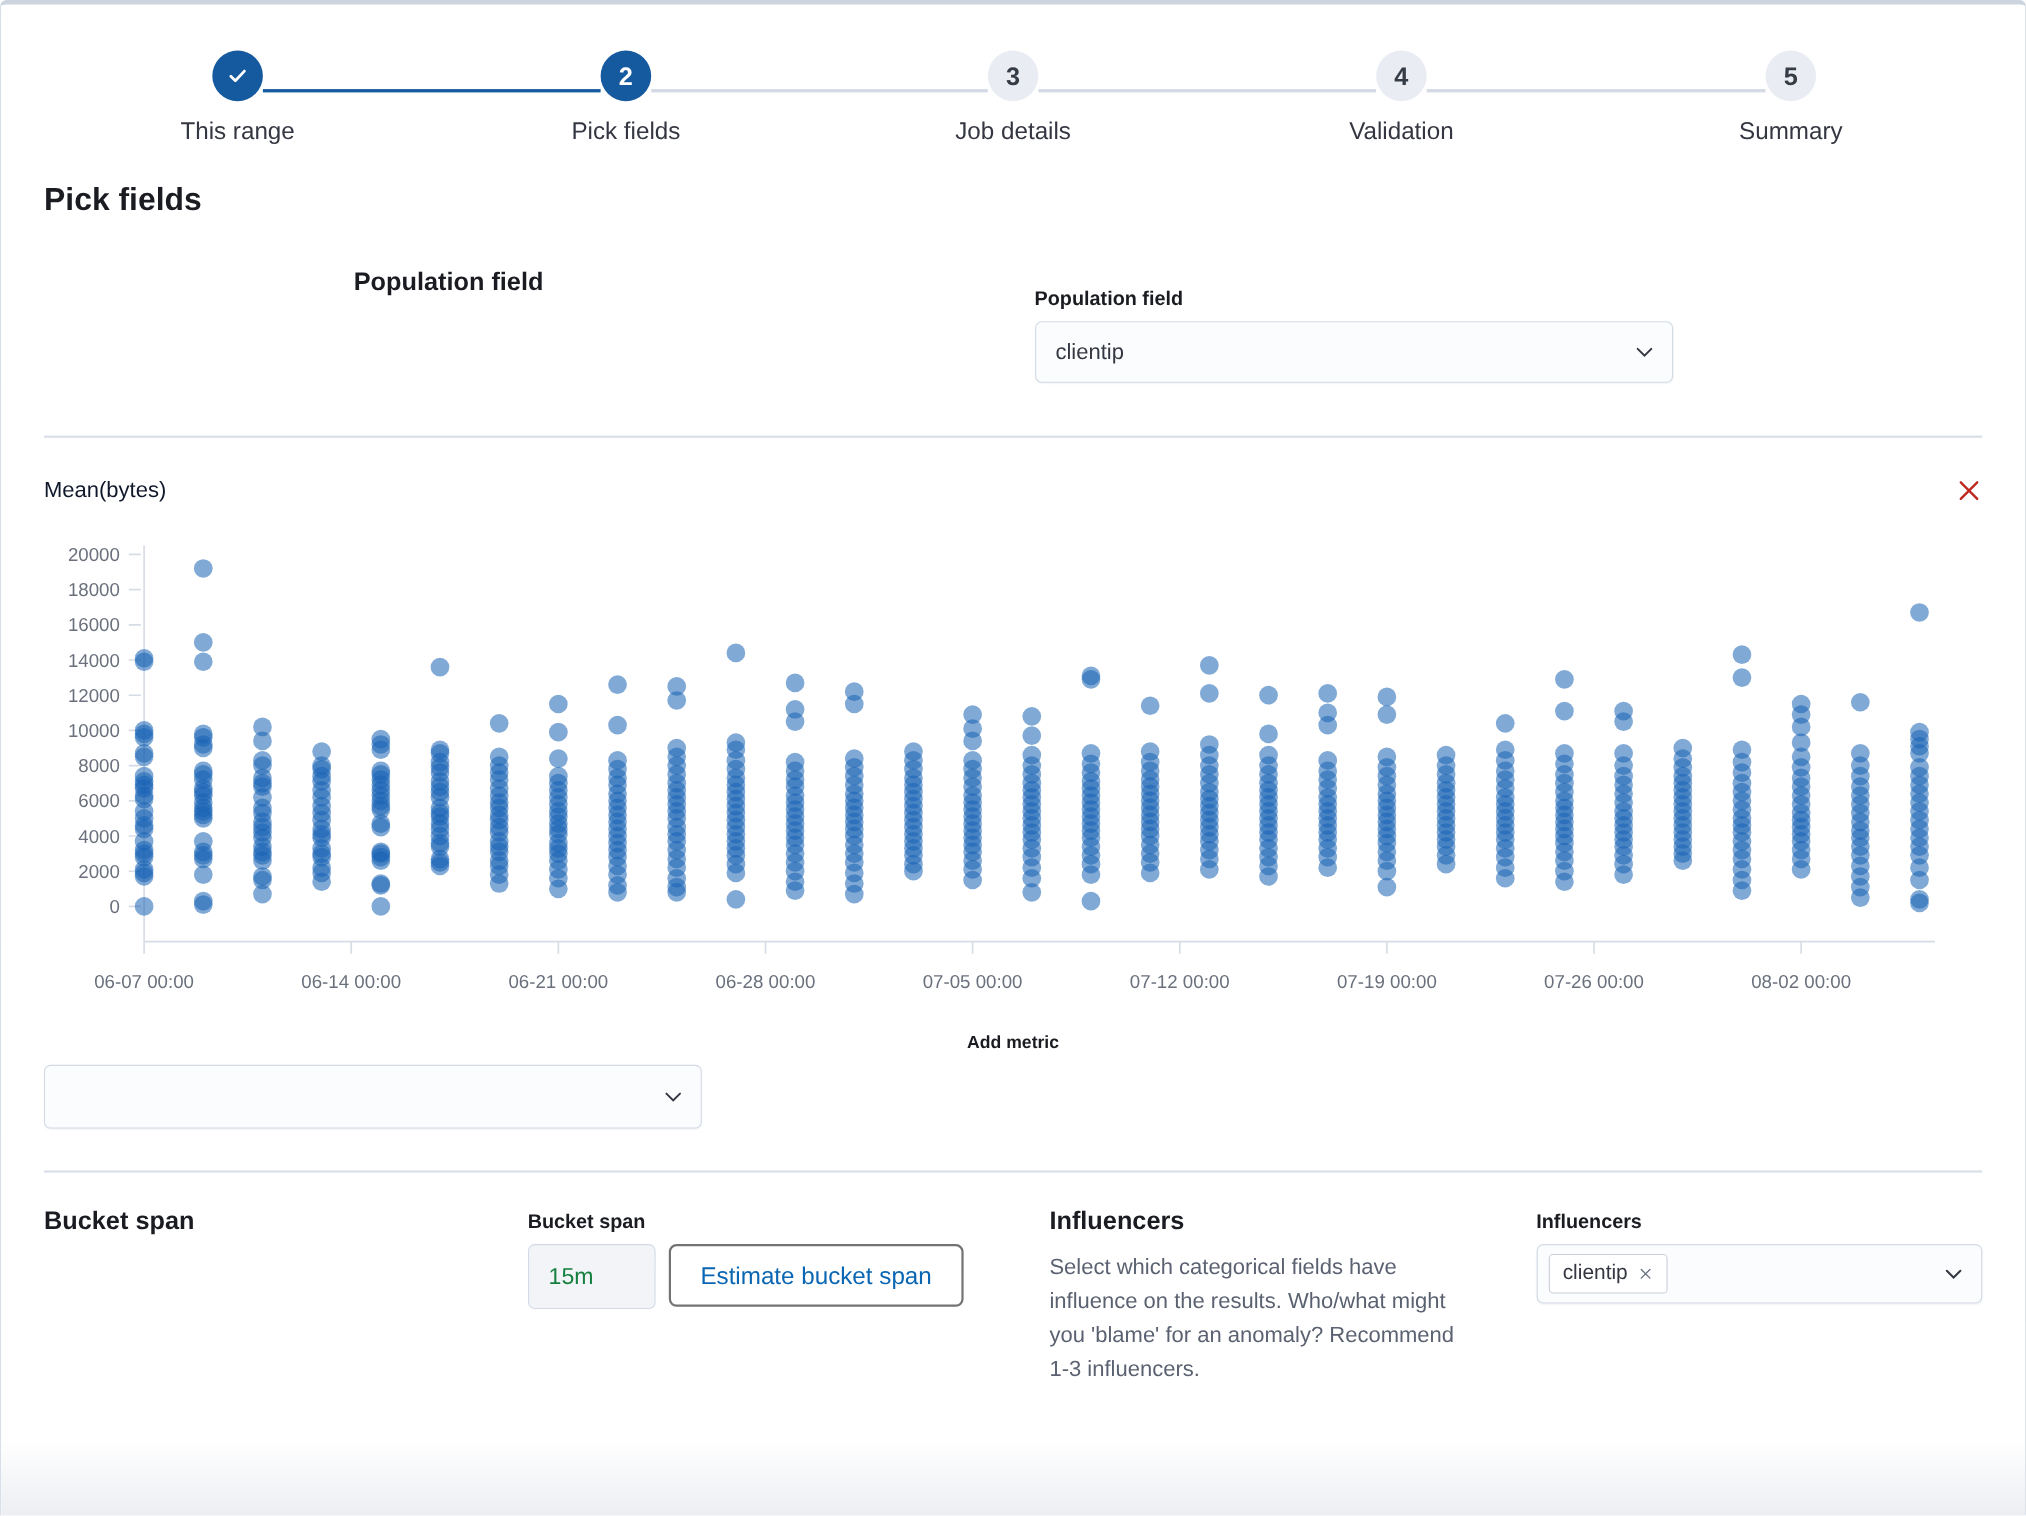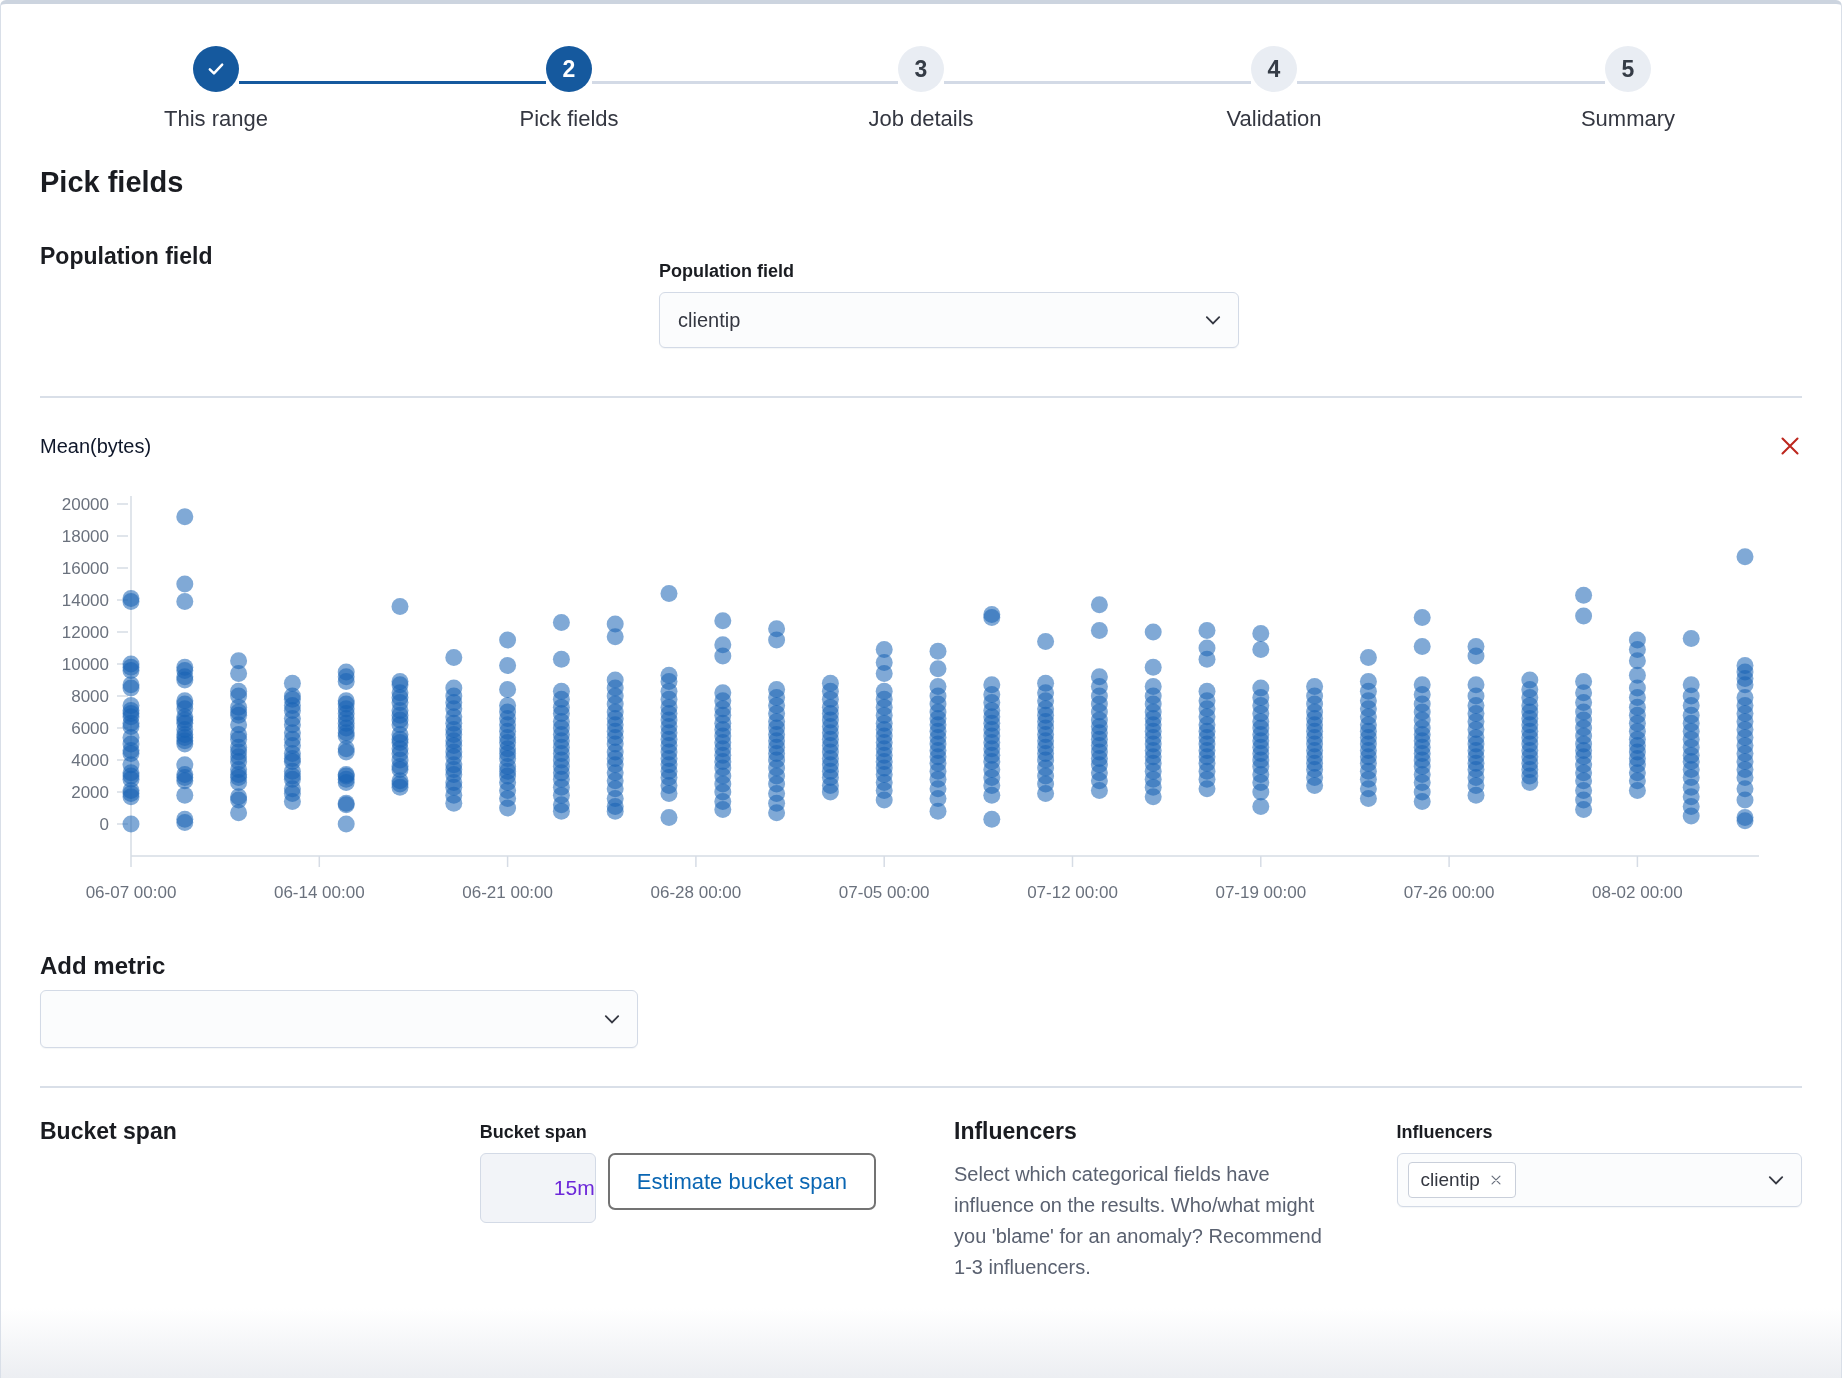--- a/index.html
+++ b/index.html
@@ -20,21 +20,21 @@
   }
   .step-circle.done, .step-circle.current { background:#15599e; color:#fff; }
   .step-circle.todo { background:#e9edf3; color:#353c46; font-weight:600; }
   .step-label { margin-top:14px; font-size:22px; color:#343741; }
   .connector { position:absolute; top:77px; height:3px; }
   .connector.blue { background:#15599e; }
   .connector.gray { background:#d3dae6; }
   
   .content { padding:0 39px; }
   h1.page-title { font-size:29px; font-weight:700; margin:14px 0 0 0; color:#1a1c21; }
-  .section-row { display:flex; margin-top:44px; }
+  .section-row { display:flex; margin-top:44px;justify-content:center; }
   h3.sec-heading { font-size:23px; font-weight:700; margin:0; color:#1a1c21; }
   p.sec-desc { font-size:20px; line-height:1.55; color:#5a6170; margin:14px 0 0 0; }
   .left-col { width:572px; }
   .ctl-label { font-size:18px; font-weight:700; color:#1a1c21; margin-bottom:10px; }
   .select-box {
     position:relative; height:56px; background:#fbfcfd; border:1px solid #d3dae6;
     border-radius:6px; display:flex; align-items:center; padding:0 48px 0 18px;
     font-size:20px; color:#343741; box-shadow:0 1px 1px rgba(152,162,179,.1);
     cursor:pointer;
   }
@@ -42,30 +42,30 @@
   .placeholder { color:#98a2b3; }
   .divider { border:none; border-top:2px solid #d9dfe8; margin:48px 0 0 0; }
   
   .metric-row { display:flex; align-items:center; justify-content:flex-end; margin-top:36px; position:relative; }
   .metric-title { position:absolute; left:0; font-size:20px; color:#0f172a; }
   .split-select { width:604px; }
   .remove-btn { background:none; border:none; padding:0; margin-left:26px; cursor:pointer; width:24px; height:24px; }
   
   .chart-wrap { position:relative; margin-top:26px; height:432px; }
   
-  .add-metric-label { font-size:24px; font-weight:700; margin-top:36px; }
+  .add-metric-label { font-size:16px; font-weight:700; margin-top:24px;text-align:center; }
   .add-metric-select { width:598px; margin-top:10px; height:58px; }
   
   .bottom-row { display:flex; margin-top:30px; }
   .bs-text { width:372px; }
   .bs-ctl { width:420px; margin-left:71px; padding-top:4px; }
   .bs-fields { display:flex; margin-top:0; }
   .bs-input {
-    width:116px; height:70px; background:#f2f4f8; border:1px solid #d3dae6; border-radius:6px;
-    font-size:21px; color:#6d28d9; padding:0 0 0 18px; font-family:"Liberation Sans", sans-serif;text-align:right;
+    width:116px; height:59px; background:#f2f4f8; border:1px solid #d3dae6; border-radius:6px;
+    font-size:21px; color:#15803d; padding:0 0 0 18px; font-family:"Liberation Sans", sans-serif;
   }
   .estimate-btn {
     margin-left:12px; height:57px; padding:0 27px; background:#fff;
     border:2px solid #737373; border-radius:7px; color:#0a66b3;
     font-size:22px; font-weight:500; font-family:"Liberation Sans", sans-serif; cursor:pointer;
   }
   .inf-text { width:388px; margin-left:58px; }
   .inf-ctl { width:409px; margin-left:58px; padding-top:4px; }
   .combo-box {
     position:relative; height:54px; background:#fbfcfd; border:1px solid #d3dae6; border-radius:6px;

